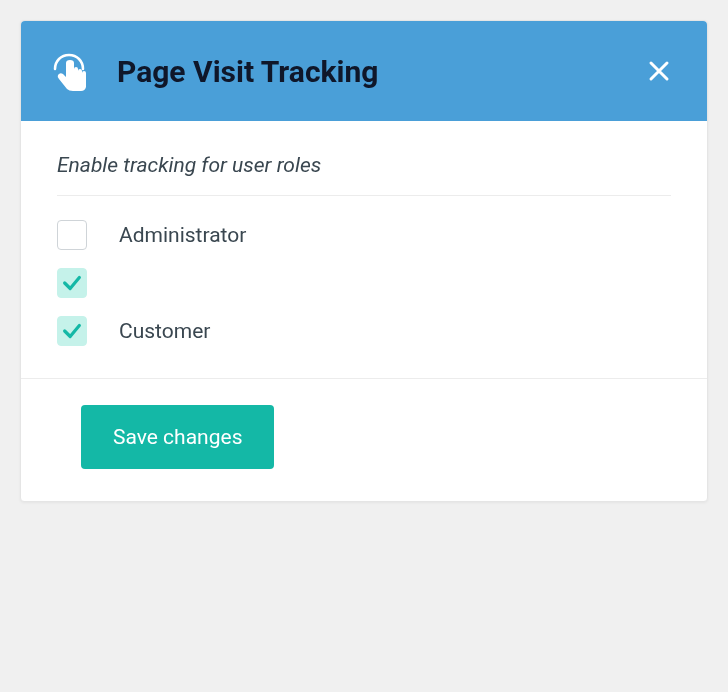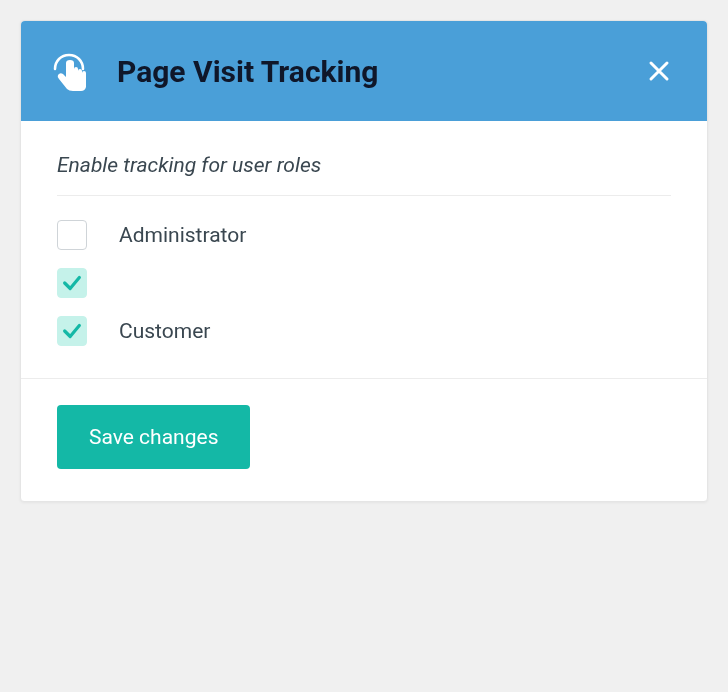--- a/index.html
+++ b/index.html
@@ -104,20 +104,21 @@
     }
     .save-btn {
       background: #14b8a6;
       color: #ffffff;
       border: none;
       padding: 20px 32px;
       font-size: 21px;
       border-radius: 4px;
       cursor: pointer;
       font-family: inherit;
+      margin-left: 24px;
     }
   </style>
 </head>
 <body>
 
 <div class="modal">
   <div class="modal-header">
     <div class="header-left">
       <div class="touch-icon">
         <svg width="40" height="44" viewBox="0 0 40 44" fill="none">

